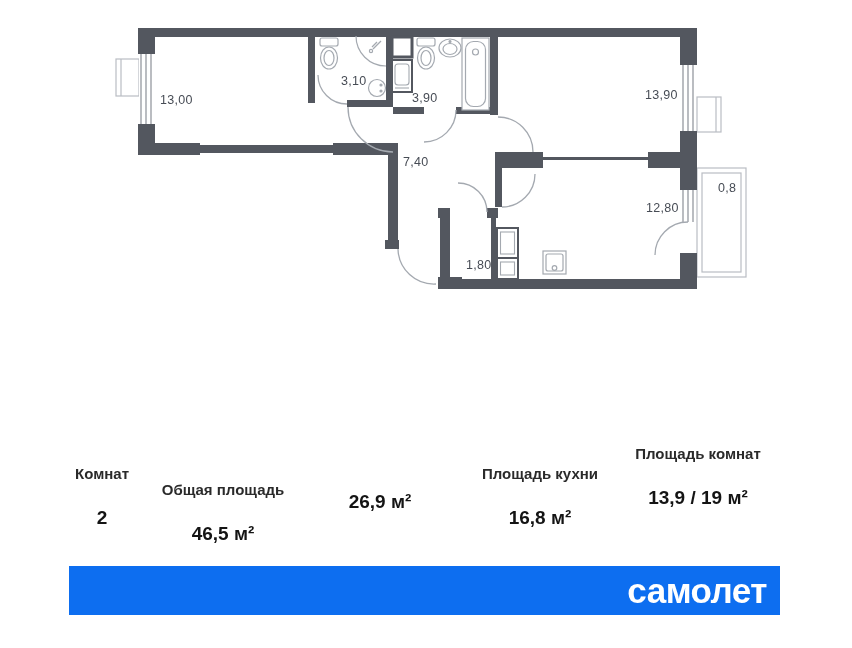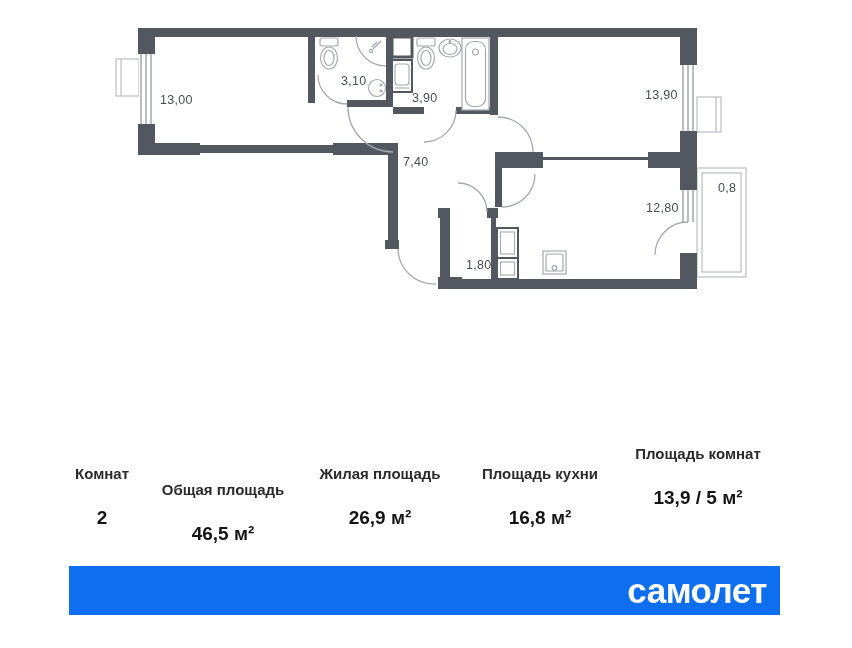--- a/index.html
+++ b/index.html
@@ -194,32 +194,31 @@
       <div class="hdr">Комнат</div>
       <div class="val">2</div>
     </div>
 
     <div class="summary-col" style="left:138px;top:466px;margin-top:16px;">
       <div class="hdr">Общая площадь</div>
       <div class="val">46,5 м²</div>
     </div>
 
     <div class="summary-col" style="left:295px;top:466px;">
-      <div class="hdr">Жилая площадь</div>
       <div class="val">26,9 м²</div>
     </div>
 
     <div class="summary-col" style="left:455px;top:466px;text-align:center;">
       <div class="hdr">Площадь кухни</div>
       <div class="val">16,8 м²</div>
     </div>
 
     <div class="summary-col" style="left:613px;top:446px;">
       <div class="hdr">Площадь комнат</div>
-      <div class="val">13,9 / 5 м²</div>
+      <div class="val">13,9 / 19 м²</div>
     </div>
 
   </div>
 
   <div id="brand-banner" style="background: rgb(13, 110, 240);">
     <span class="brand-text">самолет</span>
   </div>
 
 </div>
 

